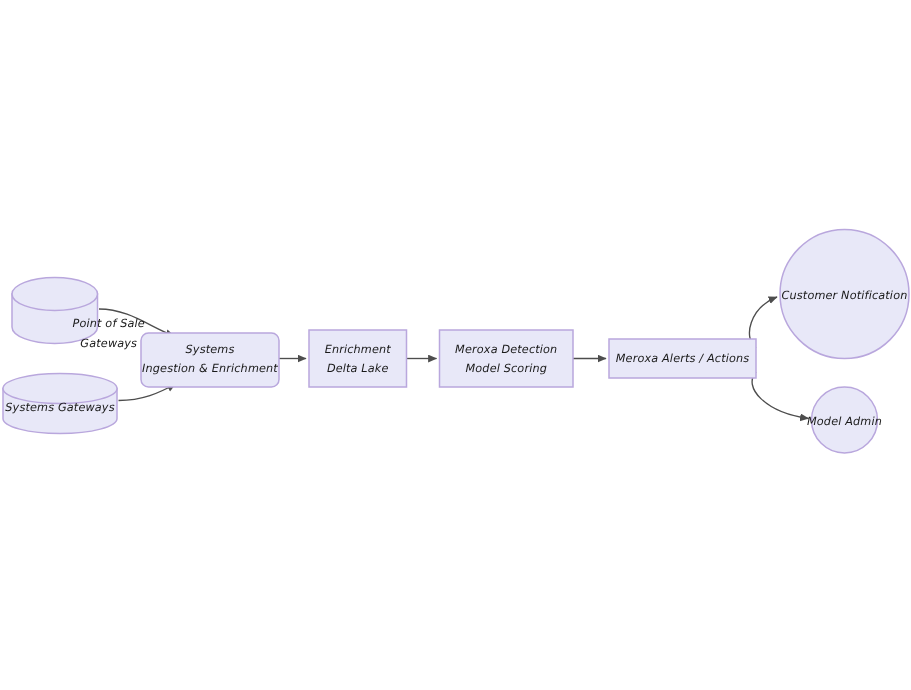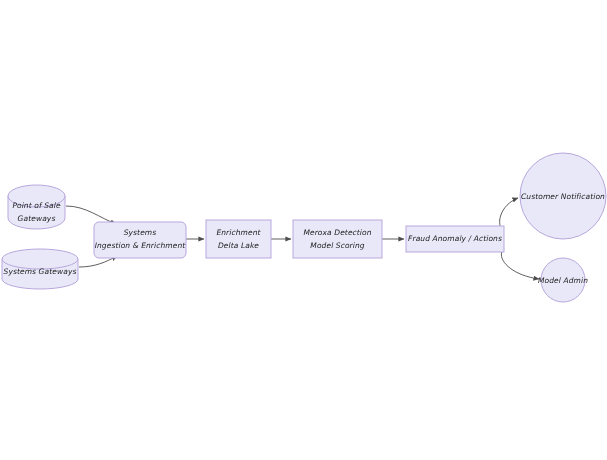--- a/index.html
+++ b/index.html
@@ -87,21 +87,21 @@
 
       <rect x="406" y="226" width="98" height="26" fill="#e8e8f8" stroke="#b9a7dd" stroke-width="1"></rect>
 
       <circle cx="563" cy="196" r="43" fill="#e8e8f8" stroke="#b9a7dd" stroke-width="1"></circle>
 
       <circle cx="563" cy="280" r="22" fill="#e8e8f8" stroke="#b9a7dd" stroke-width="1"></circle>
 
     </g>
   </svg>
 
-  <div class="node-label" style="left:0px; top:199px; width:73px;">
+  <div class="node-label" style="left:0px; top:209px; width:73px;padding-left:36px;">
     <span class="ln">Point of Sale</span>
     <span class="ln">Gateways</span>
   </div>
 
   <div class="node-label" style="left:0px; top:265px; width:80px;">
     <span class="ln">Systems Gateways</span>
   </div>
 
   <div class="node-label" style="left:94px; top:226px; width:92px;">
     <span class="ln">Systems</span>
@@ -112,21 +112,21 @@
     <span class="ln">Enrichment</span>
     <span class="ln">Delta Lake</span>
   </div>
 
   <div class="node-label" style="left:293px; top:226px; width:89px;">
     <span class="ln">Meroxa Detection</span>
     <span class="ln">Model Scoring</span>
   </div>
 
   <div class="node-label" style="left:406px; top:232px; width:98px;">
-    <span class="ln">Fraud Anomaly / Actions</span>
+    <span class="ln">Meroxa Alerts / Actions</span>
   </div>
 
   <div class="node-label" style="left:518px; top:190px; width:90px;">
     <span class="ln">Customer Notification</span>
   </div>
 
   <div class="node-label" style="left:528px; top:274px; width:70px;">
     <span class="ln">Model Admin</span>
   </div>
 

